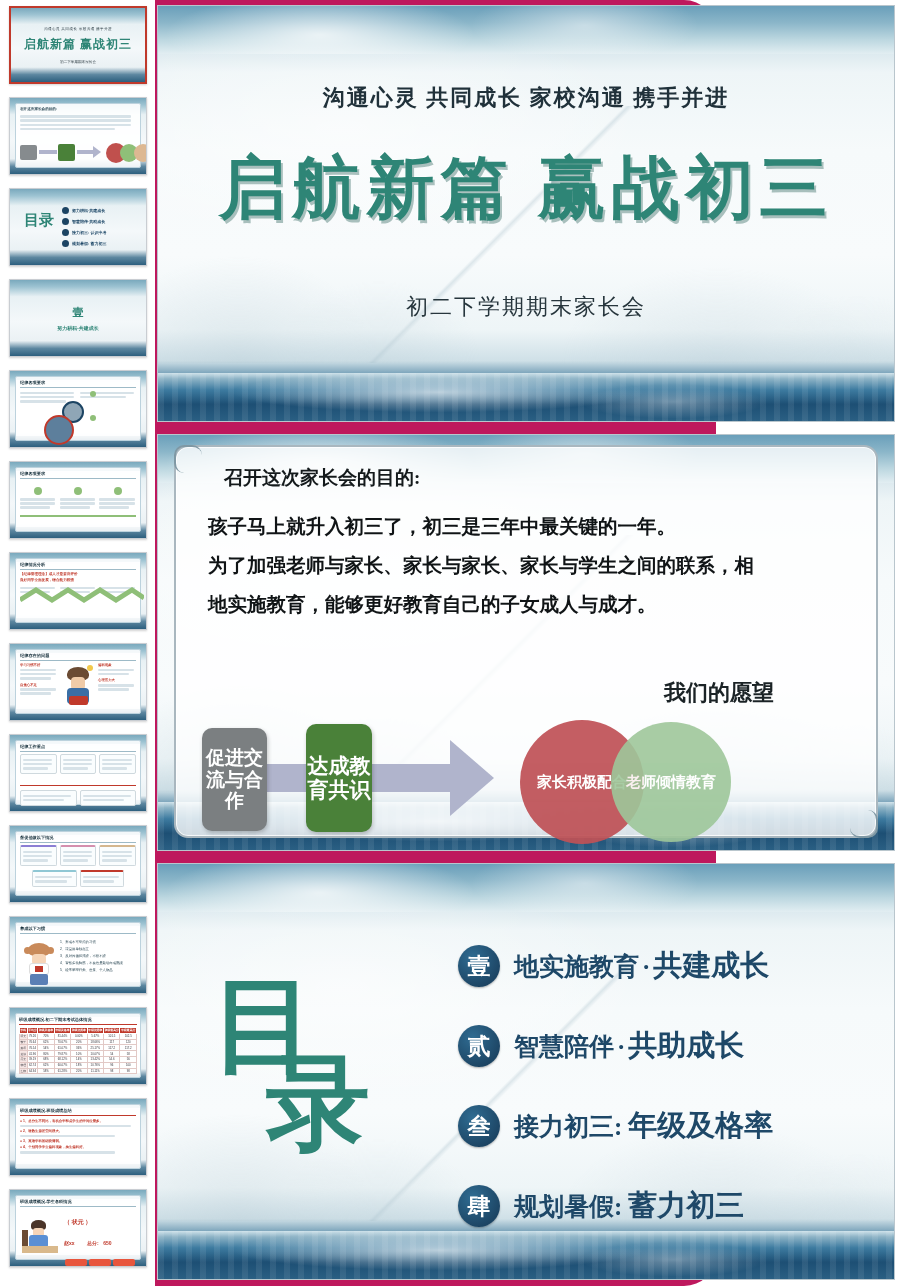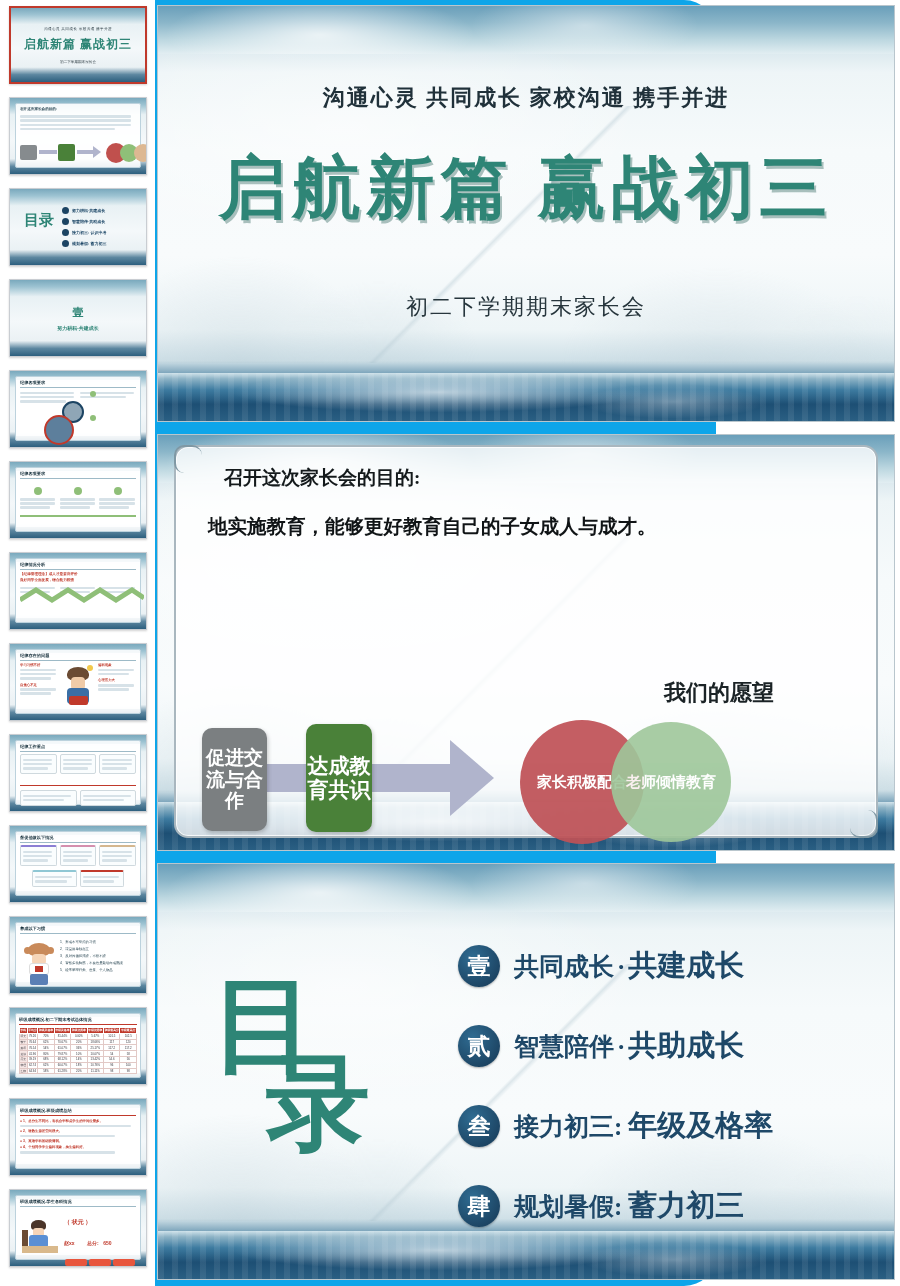--- a/index.html
+++ b/index.html
@@ -2,21 +2,21 @@
 <html><head>
 <meta charset="utf-8">
 <style>
   * { box-sizing: border-box; margin: 0; padding: 0; }
   html, body {
     width: 900px; height: 1286px;
     background: #ffffff;
     font-family: "Liberation Sans", "DejaVu Sans", sans-serif;
     overflow: hidden;
   }
-  #app { position: relative; width: 716px; height: 1286px; background:#0ea5e9; display: flex; border-radius: 32px; }
+  #app { position: relative; width: 716px; height: 1286px; background:#be185d; display: flex; border-radius: 32px; }
 
   
   #sidebar {
     width: 155px; height: 1286px; flex: 0 0 155px;
     background: #ffffff;
     padding: 6px 0 0 9px;
     position: relative;
     overflow: hidden;
   }
   .thumb {
@@ -637,20 +637,22 @@
       <div class="slide-bg"></div>
       <div class="mtn"></div>
       <div class="topband"></div>
       <div class="water"></div>
 
       <div class="s2-frame"></div>
 
       <div class="s2-head">召开这次家长会的目的:</div>
 
       <div class="s2-body">
+        <div>孩子马上就升入初三了，初三是三年中最关键的一年。</div>
+        <div>为了加强老师与家长、家长与家长、家长与学生之间的联系，相</div>
         <div>地实施教育，能够更好教育自己的子女成人与成才。</div>
       </div>
 
       <div class="s2-wish">我们的愿望</div>
 
       <div class="s2-graphic">
         <div class="arrowbar"></div>
         <div class="arrowhead"></div>
         <div class="rbox b1">促进交流与合作</div>
         <div class="rbox b2">达成教育共识</div>
@@ -667,21 +669,21 @@
 
       <div class="s3-mulu">
         <span class="m1">目</span>
         <span class="m2">录</span>
       </div>
 
       <div class="toc">
         <div class="toc-row">
           <div class="toc-badge">壹</div>
           <div class="toc-text">
-            <span class="a">共同成长</span><span class="sep">·</span><span class="b">共建成长</span>
+            <span class="a">地实施教育</span><span class="sep">·</span><span class="b">共建成长</span>
           </div>
         </div>
         <div class="toc-row">
           <div class="toc-badge">贰</div>
           <div class="toc-text">
             <span class="a">智慧陪伴</span><span class="sep">·</span><span class="b">共助成长</span>
           </div>
         </div>
         <div class="toc-row">
           <div class="toc-badge">叁</div>

